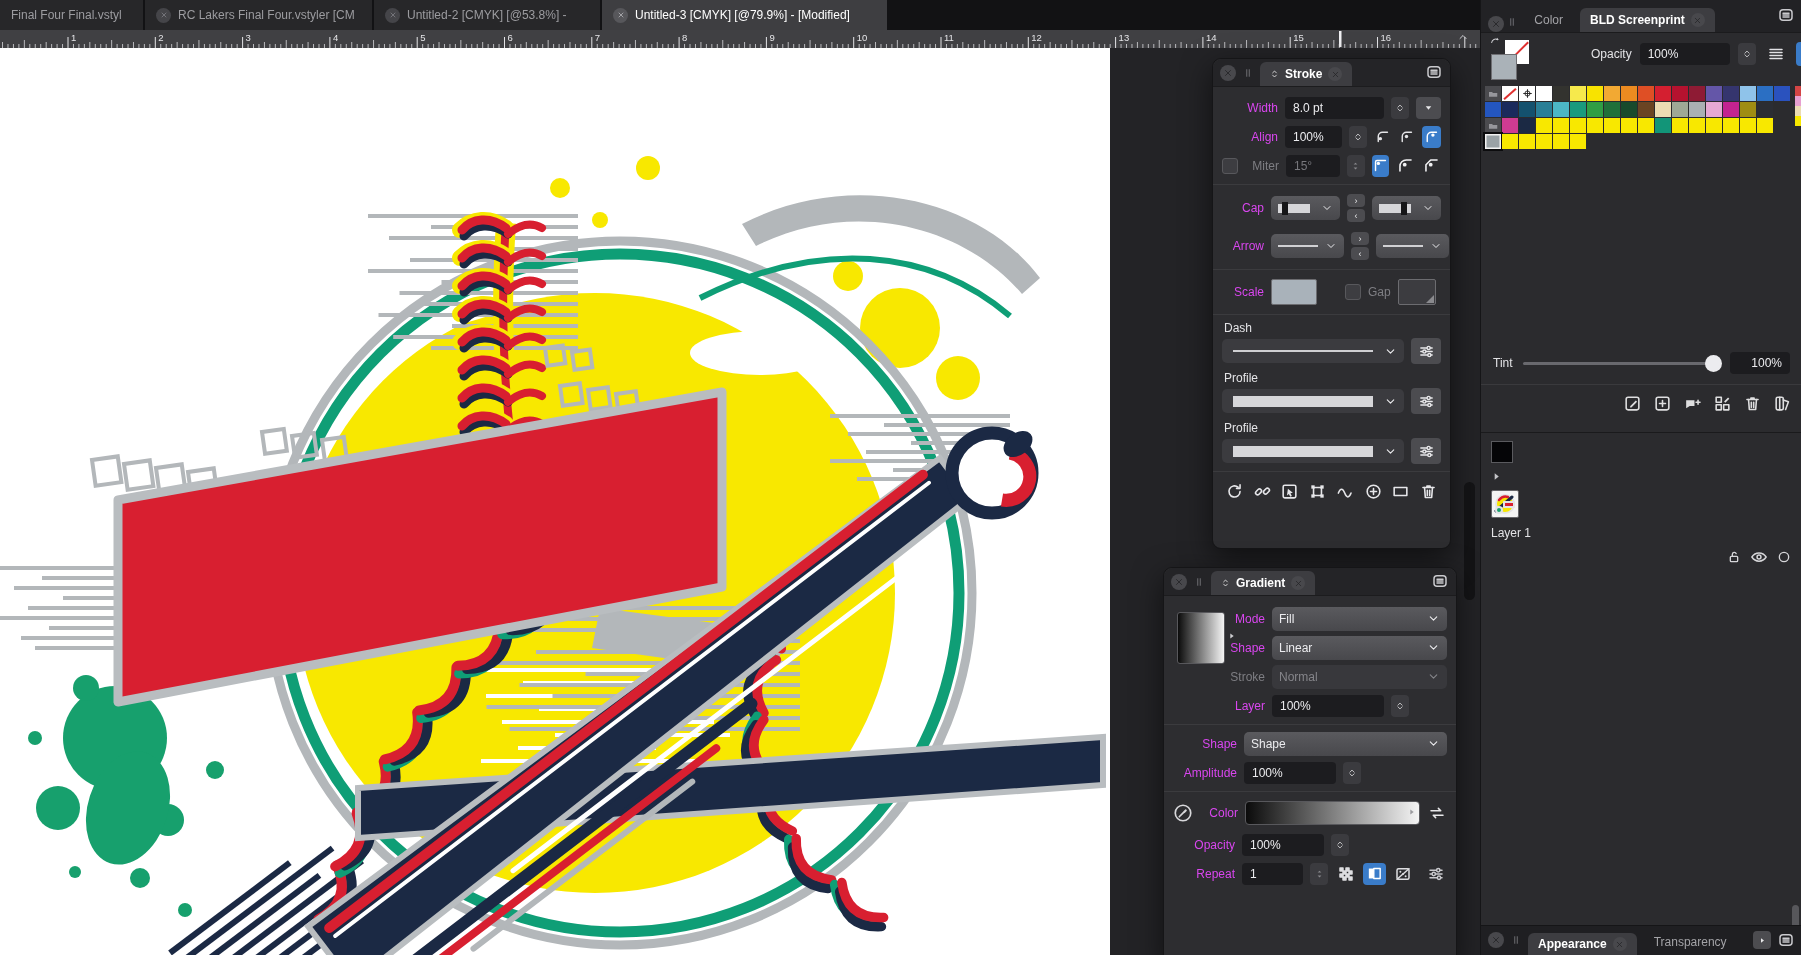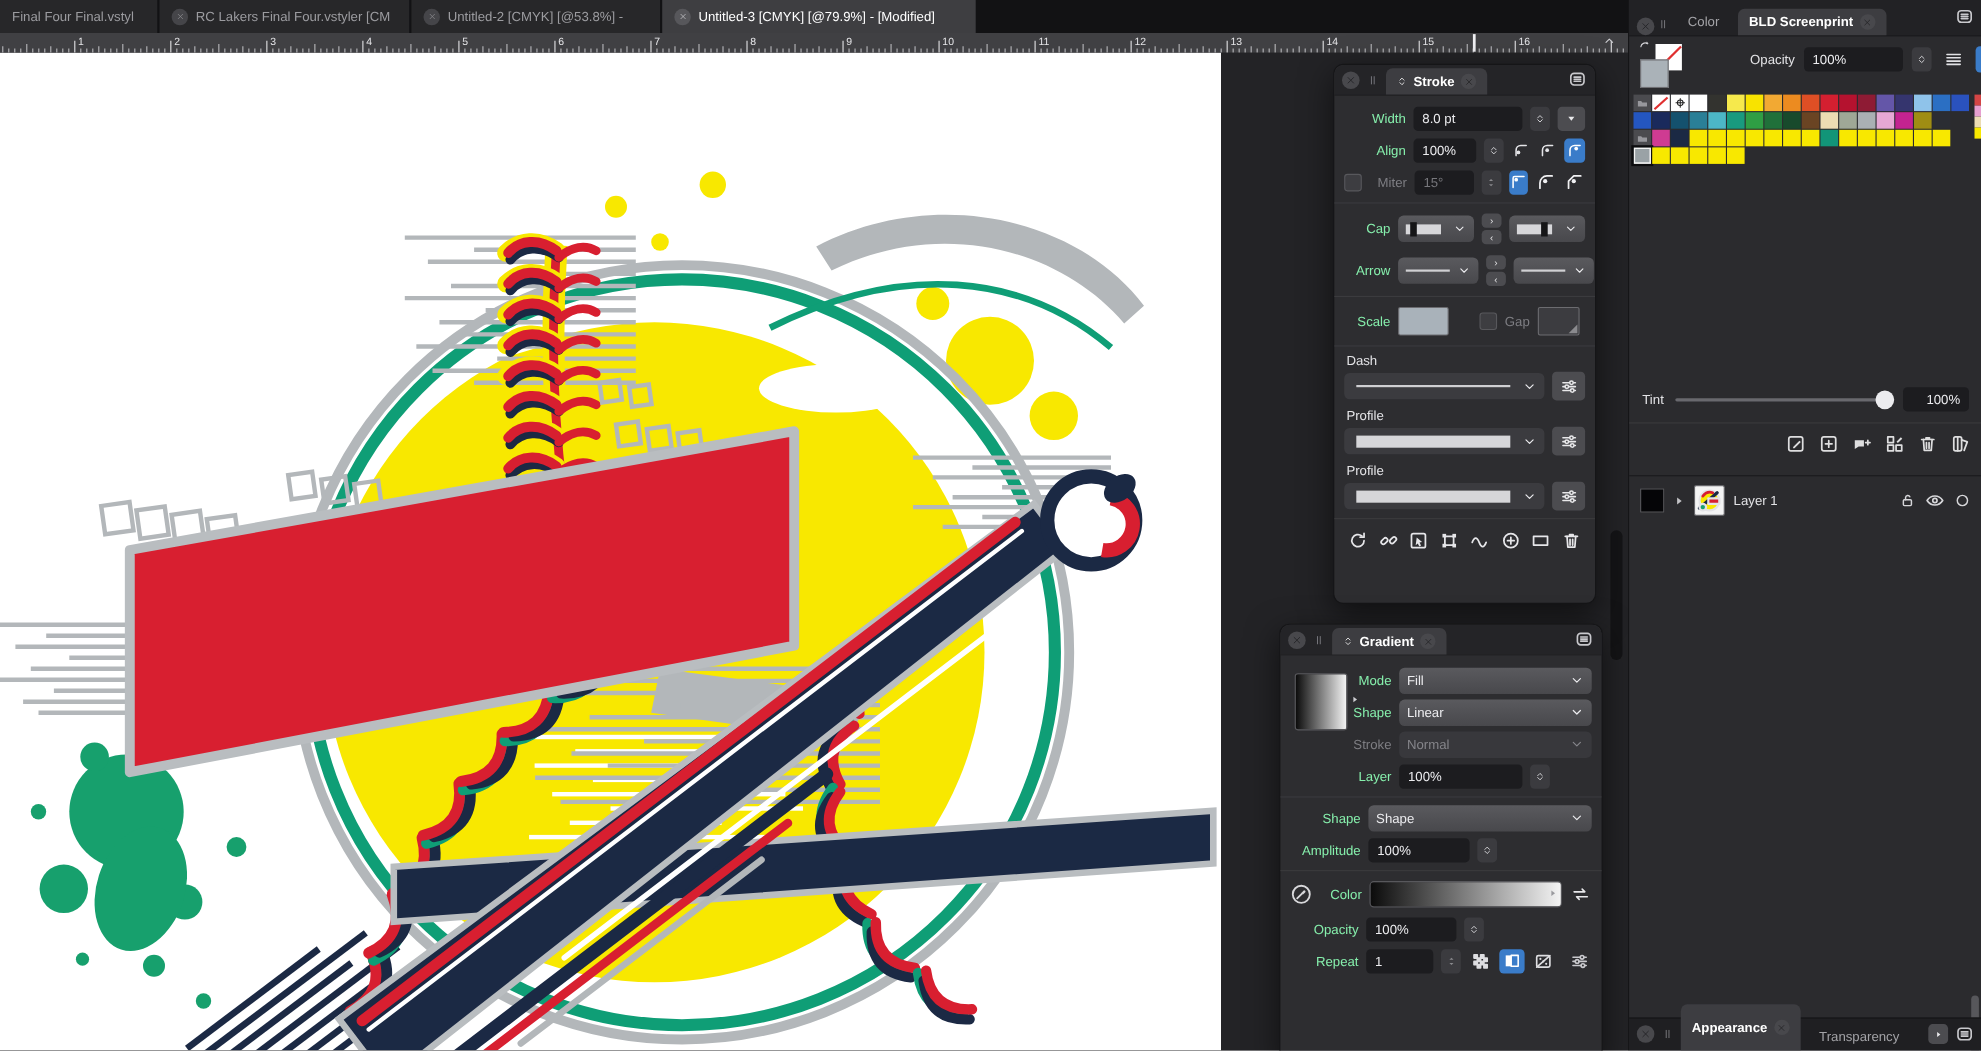--- a/index.html
+++ b/index.html
@@ -34,21 +34,21 @@
          padding:0 7px;gap:7px;position:relative;border-bottom:1px solid #1c1c1e;}
   .phead .hrow{display:flex;align-items:center;gap:7px;height:27px;}
   .ptab{background:#3d3d41;border-radius:6px 6px 0 0;height:24px;display:flex;align-items:center;
         gap:6px;padding:0 10px;color:#fff;font-weight:bold;white-space:nowrap;}
   .ptab.inactive{background:transparent;color:#a3a3a7;font-weight:normal;}
   .pmenu{position:absolute;right:7px;top:4px;color:#c9c9cd;}
   .circx{width:16px;height:16px;border-radius:50%;background:#48484c;color:#242427;display:inline-flex;
          align-items:center;justify-content:center;}
   .drag-dots{color:#7e7e83;}
   .prow{display:flex;align-items:center;padding:0 9px;gap:7px;height:29px;}
-  .prow .lbl{text-align:right;color:#86efac;flex:none;}
+  .prow .lbl{text-align:right;color:#d946ef;flex:none;}
   .prow .lbl.dim,.dim{color:#7e7e83;}
   .inp{background:#1c1c1f;border-radius:4px;height:22px;display:flex;align-items:center;padding:0 8px;color:#ececef;}
   .inp.dim{color:#77777c;}
   .stp{width:18px;height:22px;background:#3b3b3f;border-radius:4px;color:#dcdcdf;flex:none;}
   .btn{background:#4c4c50;border-radius:4px;height:22px;display:flex;align-items:center;justify-content:center;color:#e8e8ea;}
   .btn.blue{background:#3a7cc9;color:#fff;}
   .btn.sq{width:26px;}
   .dd{background:linear-gradient(#5a5a5e,#48484c);border-radius:5px;height:24px;display:flex;align-items:center;
       padding:0 7px;gap:7px;color:#ececef;}
   .dd.dark{background:#3b3b3f;}
@@ -89,21 +89,21 @@
   .cell.none::after{content:"";position:absolute;left:0;right:0;top:6.5px;height:2px;background:#e03030;transform:rotate(-42deg);}
   .cell.reg{background:#fff;color:#222;display:flex;align-items:center;justify-content:center;}
   .cell.fold{background-image:
       radial-gradient(circle at calc(100% - 3.2px) calc(100% - 2.8px), #ffffff 0 1.3px, rgba(0,0,0,0) 2px),
       linear-gradient(315deg,#3a3d44 0 26%, rgba(0,0,0,0) 26.5%);}
   .cell.sel{outline:2px solid #0c0c0e;outline-offset:0;box-shadow:inset 0 0 0 1.5px #f2f2f2;}
   #tint-row{position:absolute;left:0;top:352px;width:100%;display:flex;align-items:center;gap:10px;padding:0 12px;box-sizing:border-box;}
   .track{flex:1;height:3px;background:#69696e;border-radius:2px;position:relative;}
   .knob{position:absolute;right:-2px;top:-7px;width:17px;height:17px;border-radius:50%;background:#ececef;}
   #swatch-actions{position:absolute;right:10px;top:394px;display:flex;gap:11px;color:#dededf;}
-  #layer-row{display:flex;align-items:center;gap:8px;padding:8px 10px 0;}
+  #layer-row{display:flex;align-items:flex-start;gap:8px;padding:8px 10px 0;flex-direction:column;}
   .lchip{width:20px;height:20px;background:#050507;border:1px solid #5a5a5e;}
   .lthumb{width:26px;height:26px;background:#f4f4f4;border:1px solid #66666a;border-radius:2px;overflow:hidden;}
   #layer-icons{margin-left:auto;display:flex;gap:8px;color:#d6d6d9;}
   #layers-vscroll{position:absolute;right:3px;top:472px;width:7px;height:58px;border-radius:4px;background:#57575b;}
   #bottom-tabs{position:absolute;left:0;top:925px;width:321px;height:30px;background:#1f1f22;border-top:1px solid #151517;
                display:flex;align-items:flex-end;gap:7px;padding:0 7px;box-sizing:border-box;position:absolute;}
   .swcol-strip{position:absolute;right:0px;top:86px;width:7px;display:flex;flex-direction:column;}
   .swcol-strip div{height:10px;}
 </style>
 </head>
@@ -1443,21 +1443,21 @@
           <svg width="10" height="10" viewBox="0 0 24 24" stroke-width="3.4">
             <path d="M6 6l12 12M18 6L6 18"></path>
           </svg>
         </span>
       <span class="drag-dots ic">
           <svg width="10" height="14" viewBox="0 0 24 24" stroke-width="3">
             <path d="M9 4v16M15 4v16"></path>
           </svg>
         </span>
     </span>
-    <span class="ptab" style="height:42px">
+    <span class="ptab" style="height:22px">
       <span>Appearance</span>
       <span class="circx ic" style="width:14px;height:14px">
           <svg width="9" height="9" viewBox="0 0 24 24" stroke-width="3.4">
             <path d="M6 6l12 12M18 6L6 18"></path>
           </svg>
         </span>
     </span>
     <span class="ptab inactive" style="height:26px">
       <span>Transparency</span>
     </span>

